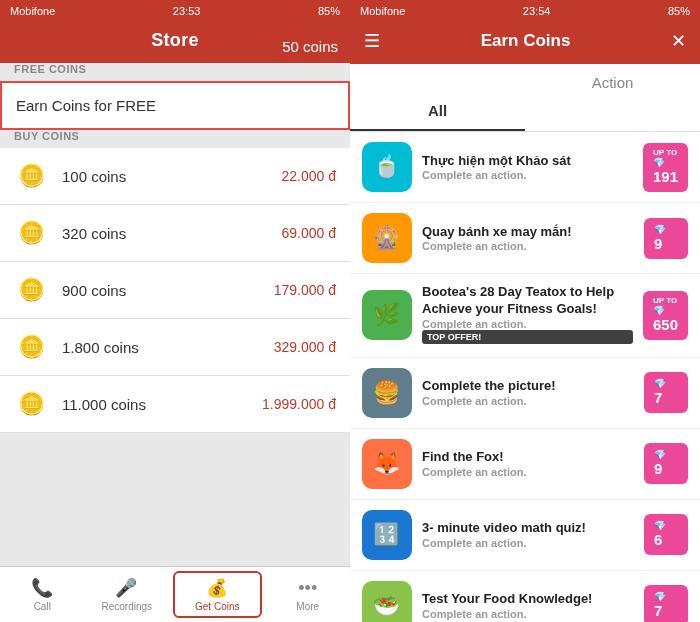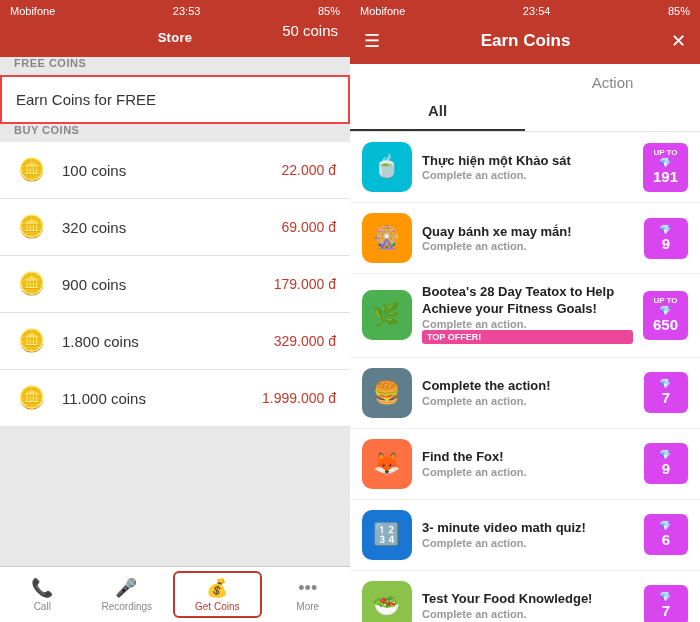--- a/index.html
+++ b/index.html
@@ -25,28 +25,28 @@
       height: 22px;
     }
     .left-header {
       background: #c0392b;
       color: white;
       text-align: center;
       padding: 8px 10px 12px;
       position: relative;
     }
     .left-header-title {
-      font-size: 13px;
+      font-size: 18px;
       font-weight: 600;
       letter-spacing: 0.3px;
     }
     .left-header-coins {
       position: absolute;
       right: 12px;
-      top: 0;
+      top: 16px;
       font-size: 15px;
       font-weight: 500;
     }
     .section-label {
       font-size: 11px;
       color: #888;
       font-weight: 600;
       padding: 0 14px 6px;
       letter-spacing: 0.5px;
     }
@@ -199,37 +199,36 @@
       color: #999;
       margin-top: 0;
       font-weight: bold;
     }
     .earn-badge-wrap {
       display: flex;
       flex-direction: column;
       align-items: center;
     }
     .top-offer-badge {
-      background: #ec4899;
+      background: #404040;
       color: white;
       font-size: 9px;
       font-weight: 700;
       padding: 2px 5px;
       border-radius: 3px;
       margin-bottom: 3px;
       text-transform: uppercase;
     }
     .coin-reward {
-      background: #d946ef;
+      background: #ec4899;
       color: white;
       padding: 6px 10px;
       border-radius: 6px;
       display: flex;
       flex-direction: column;
-      align-items: center;
       min-width: 44px;
     }
     .coin-reward-upTo {
       font-size: 8px;
       font-weight: 700;
       text-transform: uppercase;
       line-height: 1;
     }
     .coin-reward-num {
       font-size: 15px;
@@ -371,21 +370,21 @@
       <div class="coin-reward">
         <div class="coin-reward-upTo">UP TO</div>
         <div style="font-size:10px;">💎</div>
         <div class="coin-reward-num">650</div>
       </div>
     </div>
   </div>
       <div class="earn-item">
     <div class="earn-app-icon" style="background:#607d8b;">🍔</div>
     <div class="earn-info">
-      <div class="earn-title">Complete the action!</div>
+      <div class="earn-title">Complete the picture!</div>
       <div class="earn-sub">Complete an action.</div>
 
     </div>
     <div class="earn-badge-wrap">
       <div class="coin-reward">
 
         <div style="font-size:10px;">💎</div>
         <div class="coin-reward-num">7</div>
       </div>
     </div>

